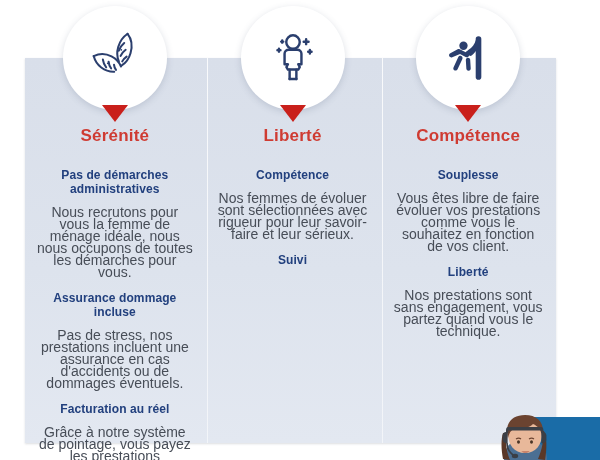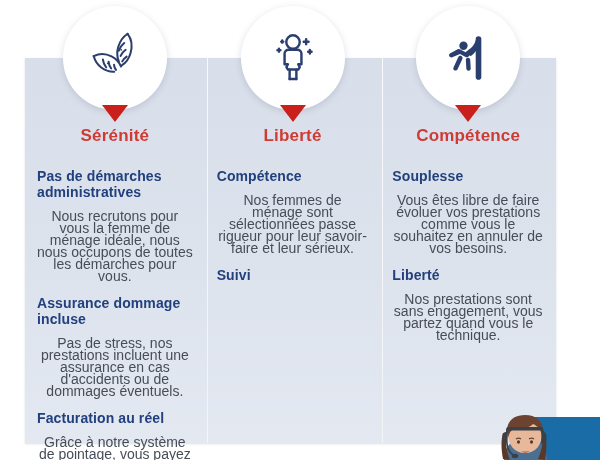--- a/index.html
+++ b/index.html
@@ -50,21 +50,21 @@
     position:absolute; top:68px; left:0; width:100%;
     text-align:center;
     font-size:17px; font-weight:bold; letter-spacing:.2px;
     color:#cf3b32;
   }
 
   .body { position:absolute; top:110px; left:0; width:100%; padding:0 12px; }
   .block { margin-bottom:13px; }
   .block:last-child { margin-bottom:3px; }
   .sub {
-    font-size:14px; font-weight:bold;
+    text-align:center; font-size:12px; font-weight:bold;
     color:#22407e; margin-bottom:10px; letter-spacing:.1px;
   }
   .para {
     text-align:center; font-size:14px; line-height:12px;
     color:#474d57;
   }
 
   
   .blue-block {
     position:absolute; right:0; bottom:0; width:66px; height:43px;
@@ -140,21 +140,21 @@
             <path d="M20.5 13.4v2.2M19.4 14.5h2.2"></path>
           </svg>
         </span>
       </div>
       <div class="pointer"></div>
       <div class="col-title">Liberté</div>
 
       <div class="body">
         <div class="block">
           <div class="sub">Compétence</div>
-          <div class="para">Nos femmes de ménage sont sélectionnées passe rigueur pour leur savoir-faire et leur sérieux.</div>
+          <div class="para">Nos femmes de évoluer sont sélectionnées avec rigueur pour leur savoir-faire et leur sérieux.</div>
         </div>
         <div class="block">
           <div class="sub">Suivi</div>
         </div>
       </div>
     </div>
 
     <div class="col">
       <div class="badge">
         <span>
@@ -167,21 +167,21 @@
             <path d="M31.8 31.6c-1.3.1-2.3 1.2-2.2 2.5l.6 9.8c.1 1.3 1.3 2.3 2.6 2.2 1.3-.1 2.3-1.3 2.2-2.6l-.6-9.8c-.1-1.3-1.3-2.2-2.6-2.1z"></path>
           </svg>
         </span>
       </div>
       <div class="pointer"></div>
       <div class="col-title">Compétence</div>
 
       <div class="body">
         <div class="block">
           <div class="sub">Souplesse</div>
-          <div class="para">Vous êtes libre de faire évoluer vos prestations comme vous le souhaitez en annuler de vos besoins.</div>
+          <div class="para">Vous êtes libre de faire évoluer vos prestations comme vous le souhaitez en fonction de vos client.</div>
         </div>
         <div class="block">
           <div class="sub">Liberté</div>
           <div class="para">Nos prestations sont sans engagement, vous partez quand vous le technique.</div>
         </div>
       </div>
     </div>
 
   </div>
 

